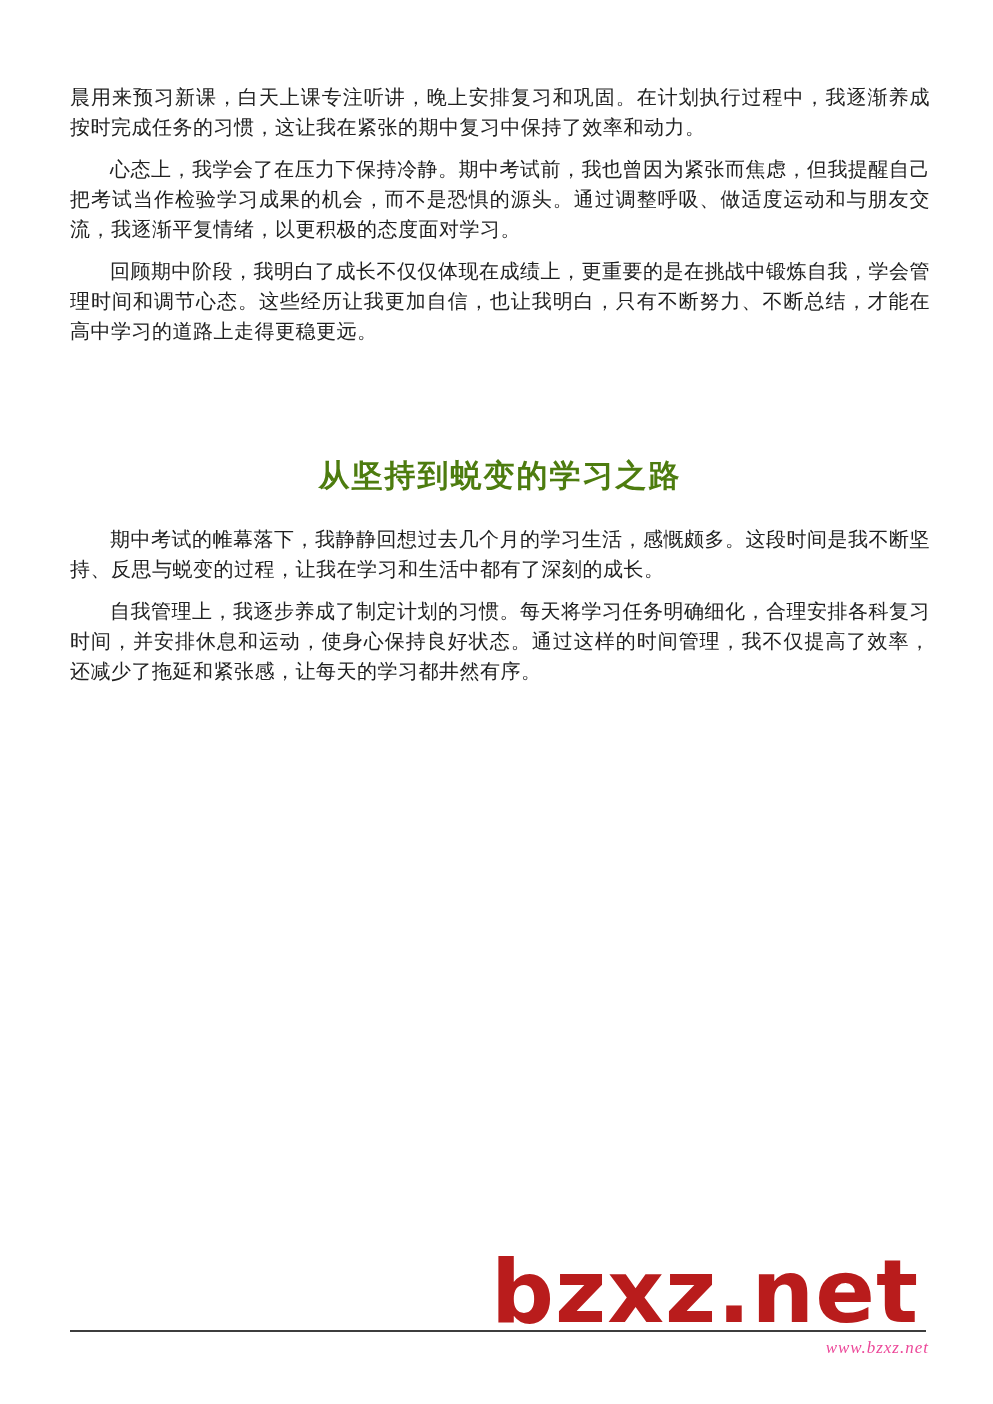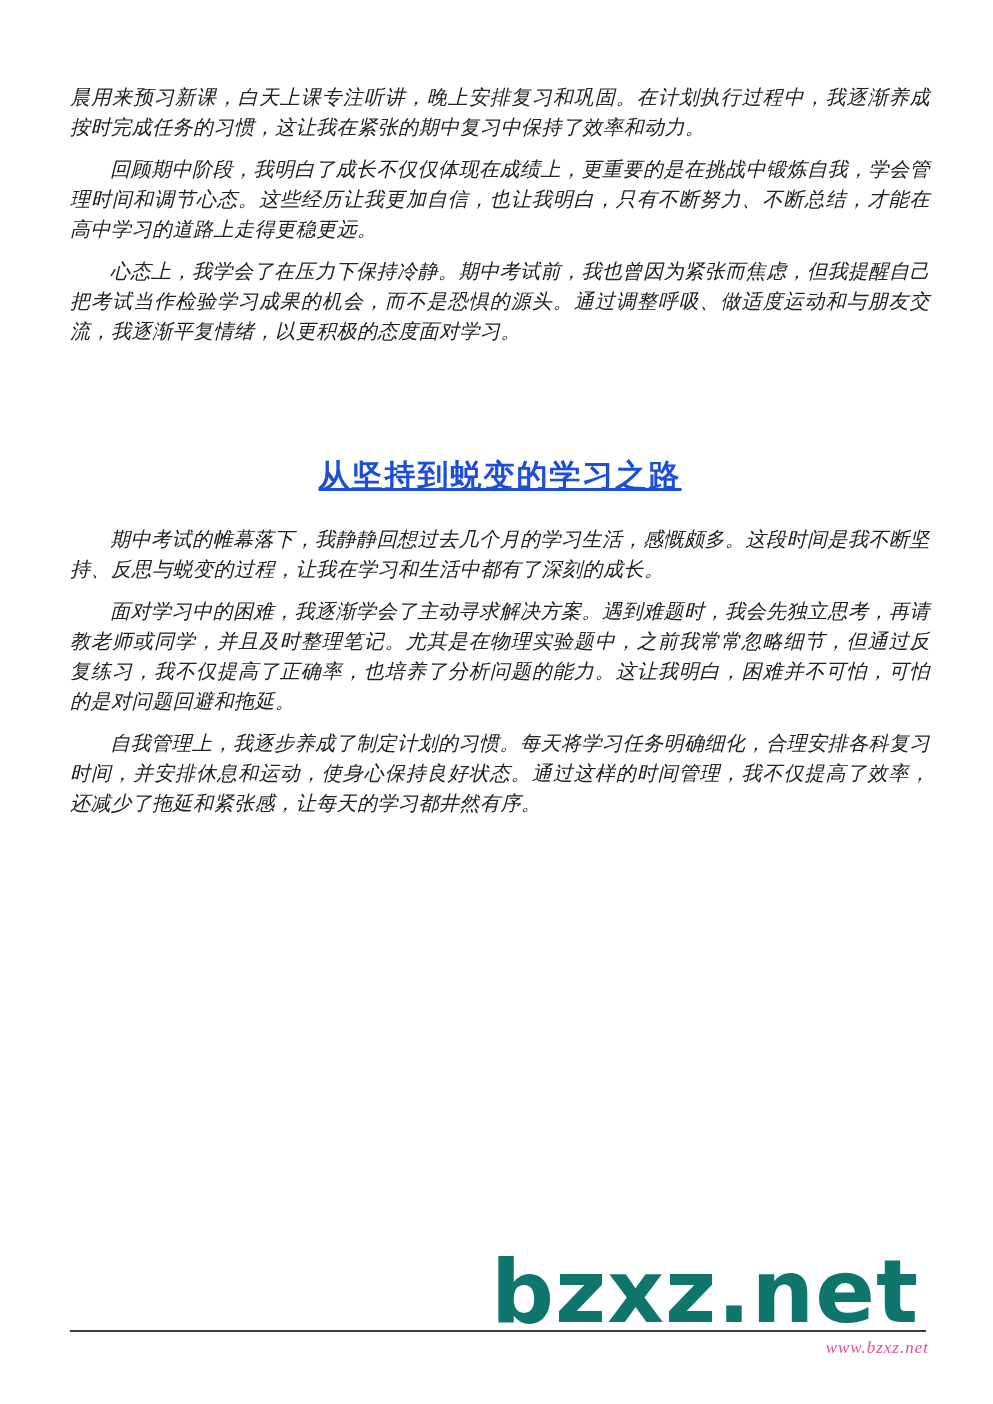--- a/index.html
+++ b/index.html
@@ -22,44 +22,42 @@
     width: 860px;
   }
   p.body-par {
     font-size: 20px;
     line-height: 30px;
     text-align: justify;
     text-justify: inter-ideograph;
     margin: 0 0 12px 0;
     text-indent: 2em;
     letter-spacing: 0.5px;
-    font-style: italic;
   }
   p.body-par.no-indent {
     text-indent: 0;
   }
   h1.essay-title {
     font-size: 31px;
     line-height: 44px;
     font-weight: bold;
     text-align: center;
     margin: 108px 0 26px 0;
     letter-spacing: 2px;
-    color: #1d4ed8;
-    text-decoration: underline;
+    color: #4d7c0f;
   }
   .watermark {
     position: absolute;
     top: 1248px;
     right: 74px;
     font-family: "DejaVu Sans", sans-serif;
     font-weight: 800;
     font-size: 88px;
     line-height: 1;
-    color: #0f766e;
+    color: #b91c1c;
     letter-spacing: 1px;
     user-select: none;
     text-align: center;
   }
   .footer-rule {
     position: absolute;
     left: 70px;
     top: 1330px;
     width: 856px;
     height: 0;
@@ -76,30 +74,29 @@
     color: #ec4899;
   }
 </style>
 </head>
 <body>
 
 <div class="page">
 
   <p class="body-par no-indent">晨用来预习新课，白天上课专注听讲，晚上安排复习和巩固。在计划执行过程中，我逐渐养成按时完成任务的习惯，这让我在紧张的期中复习中保持了效率和动力。</p>
 
+  <p class="body-par">心态上，我学会了在压力下保持冷静。期中考试前，我也曾因为紧张而焦虑，但我提醒自己把考试当作检验学习成果的机会，而不是恐惧的源头。通过调整呼吸、做适度运动和与朋友交流，我逐渐平复情绪，以更积极的态度面对学习。</p>
+
   <p class="body-par">回顾期中阶段，我明白了成长不仅仅体现在成绩上，更重要的是在挑战中锻炼自我，学会管理时间和调节心态。这些经历让我更加自信，也让我明白，只有不断努力、不断总结，才能在高中学习的道路上走得更稳更远。</p>
-
-  <p class="body-par">心态上，我学会了在压力下保持冷静。期中考试前，我也曾因为紧张而焦虑，但我提醒自己把考试当作检验学习成果的机会，而不是恐惧的源头。通过调整呼吸、做适度运动和与朋友交流，我逐渐平复情绪，以更积极的态度面对学习。</p>
 
   <h1 class="essay-title">从坚持到蜕变的学习之路</h1>
 
   <p class="body-par">期中考试的帷幕落下，我静静回想过去几个月的学习生活，感慨颇多。这段时间是我不断坚持、反思与蜕变的过程，让我在学习和生活中都有了深刻的成长。</p>
 
 
-  <p class="body-par">面对学习中的困难，我逐渐学会了主动寻求解决方案。遇到难题时，我会先独立思考，再请教老师或同学，并且及时整理笔记。尤其是在物理实验题中，之前我常常忽略细节，但通过反复练习，我不仅提高了正确率，也培养了分析问题的能力。这让我明白，困难并不可怕，可怕的是对问题回避和拖延。</p>
 
   <p class="body-par">自我管理上，我逐步养成了制定计划的习惯。每天将学习任务明确细化，合理安排各科复习时间，并安排休息和运动，使身心保持良好状态。通过这样的时间管理，我不仅提高了效率，还减少了拖延和紧张感，让每天的学习都井然有序。</p>
 
 
 
 </div>
 
 <div class="watermark">bzxz.net</div>
 
 <div class="footer-rule"></div>

